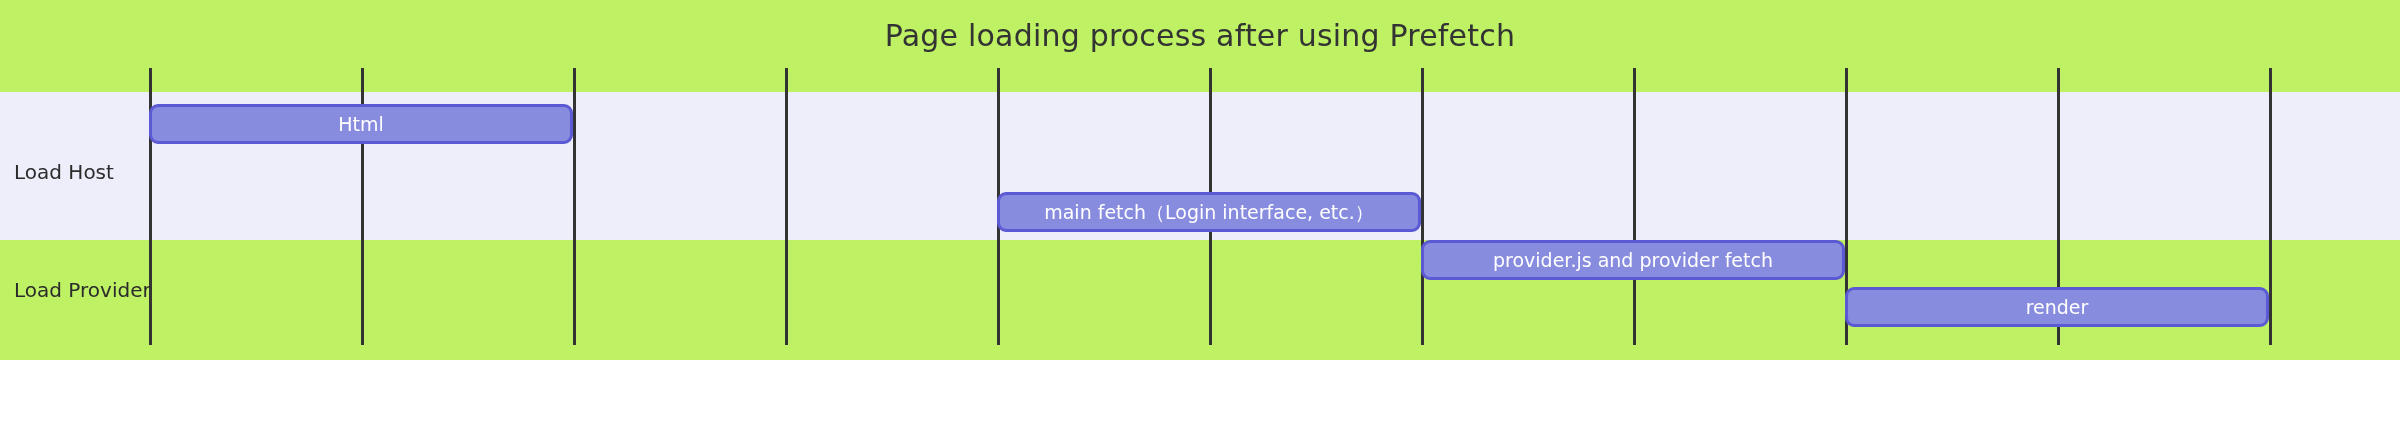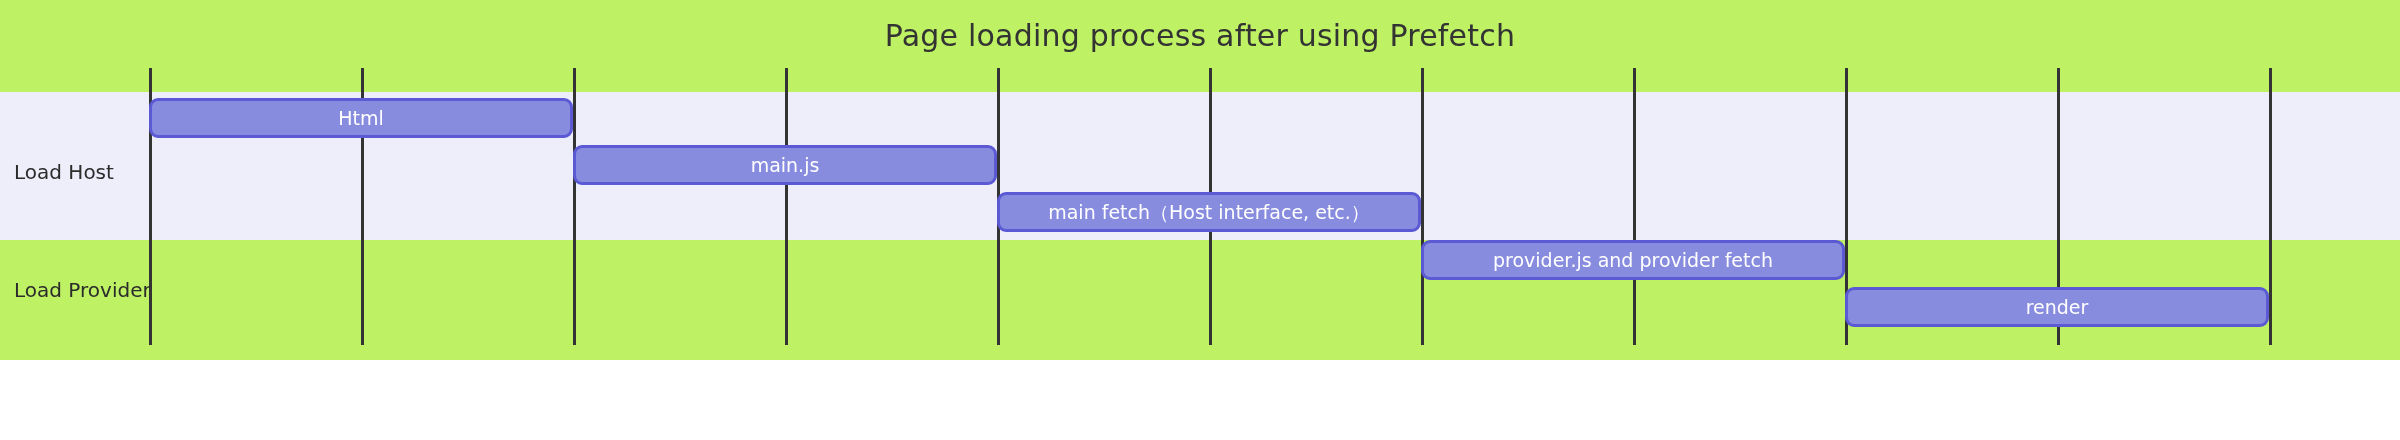--- a/index.html
+++ b/index.html
@@ -101,30 +101,27 @@
     <div class="gridline" style="left:1209px;"></div>
     <div class="gridline" style="left:1421px;"></div>
     <div class="gridline" style="left:1633px;"></div>
     <div class="gridline" style="left:1845px;"></div>
     <div class="gridline" style="left:2057px;"></div>
     <div class="gridline" style="left:2269px;"></div>
 
     <div class="row-label" style="top:172px;">Load Host</div>
     <div class="row-label" style="top:290px;">Load Provider</div>
 
-    <div class="task-bar" style="left:149px; top:98px; width:424px;">
+    <div class="task-bar" style="left:149px; top:104px; width:424px;">
       <span class="task-bar-label">Html</span>
     </div>
 
-    <div class="task-bar" style="left:573px; top:145px; width:424px;">
-      <span class="task-bar-label">main.js</span>
-    </div>
 
     <div class="task-bar" style="left:997px; top:192px; width:424px;">
-      <span class="task-bar-label">main fetch（Host interface, etc.）</span>
+      <span class="task-bar-label">main fetch（Login interface, etc.）</span>
     </div>
 
     <div class="task-bar" style="left:1845px; top:287px; width:424px;">
       <span class="task-bar-label">render</span>
     </div>
 
     <div class="task-bar" style="left:1421px; top:240px; width:424px;">
       <span class="task-bar-label">provider.js and provider fetch</span>
     </div>
 

